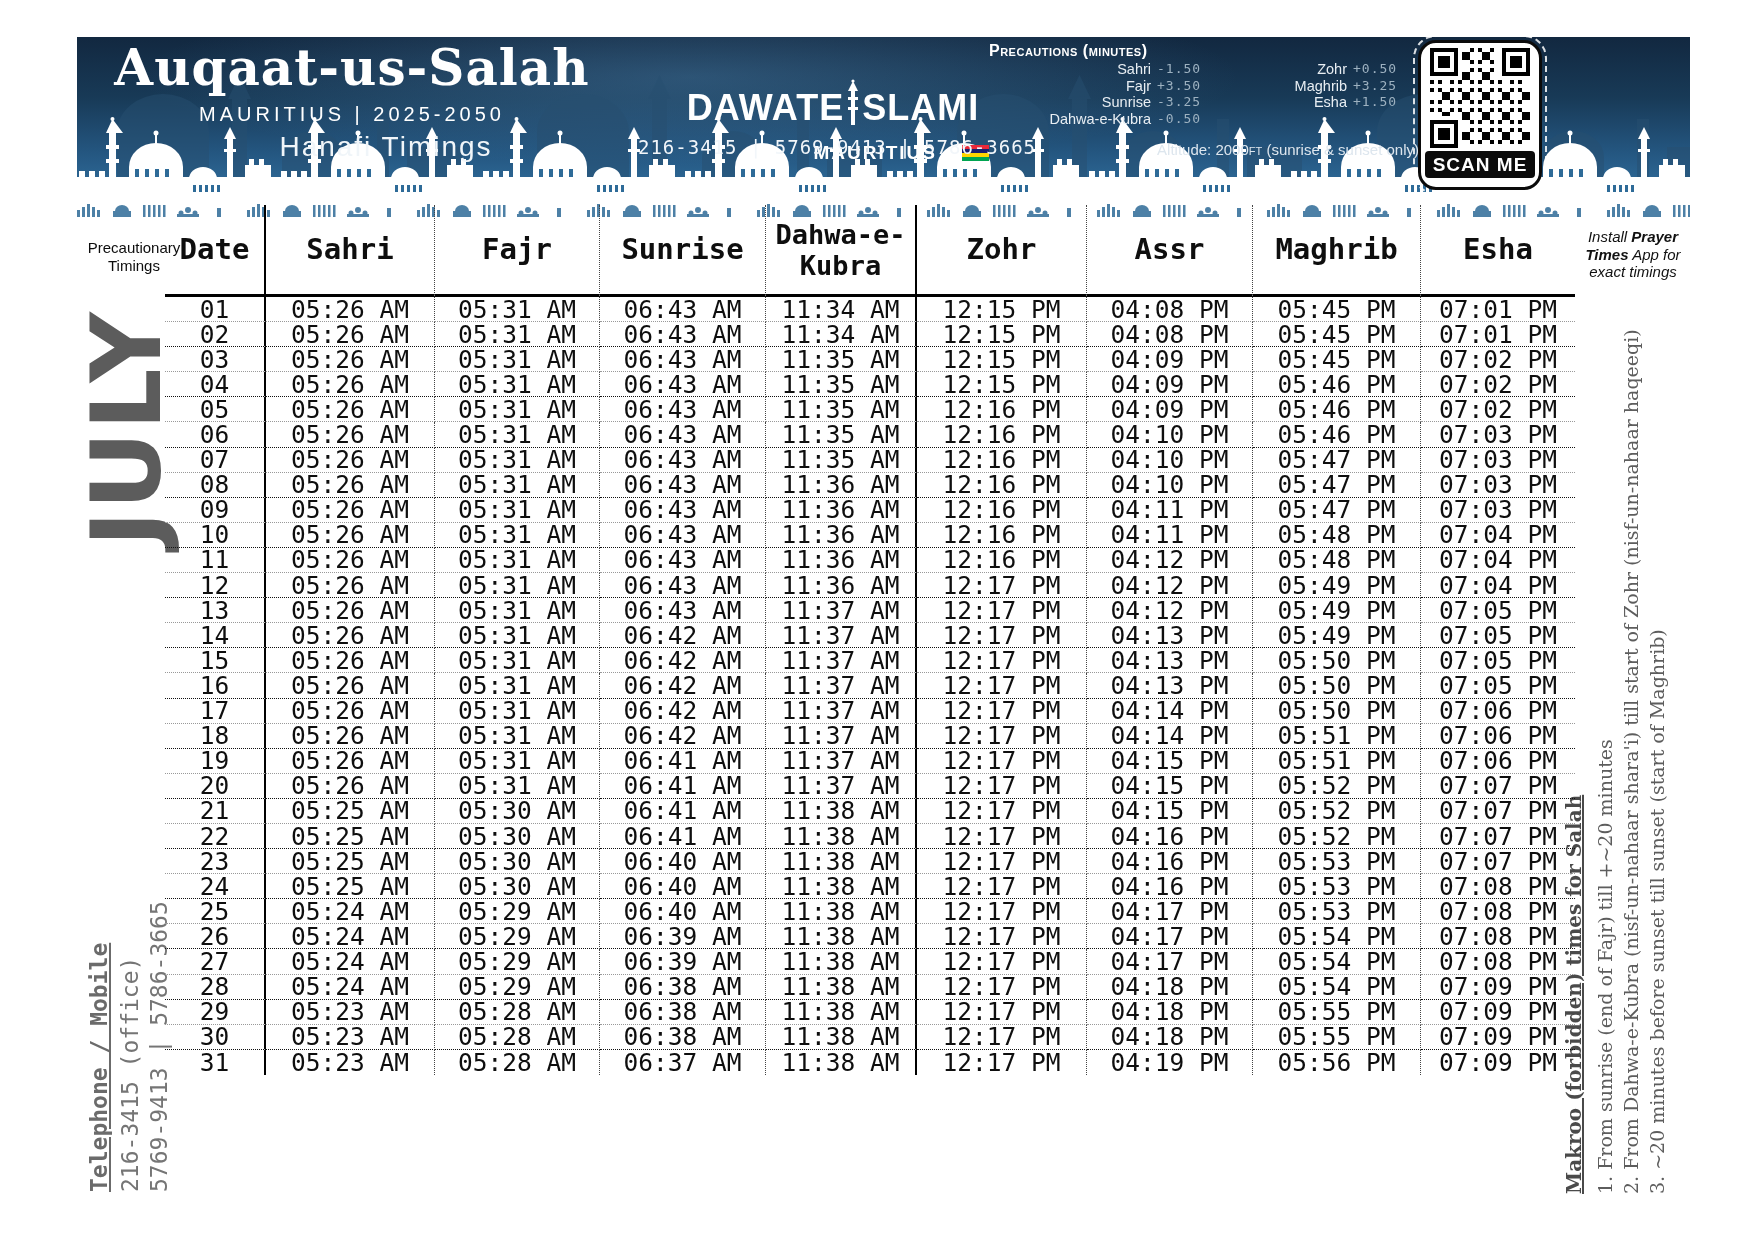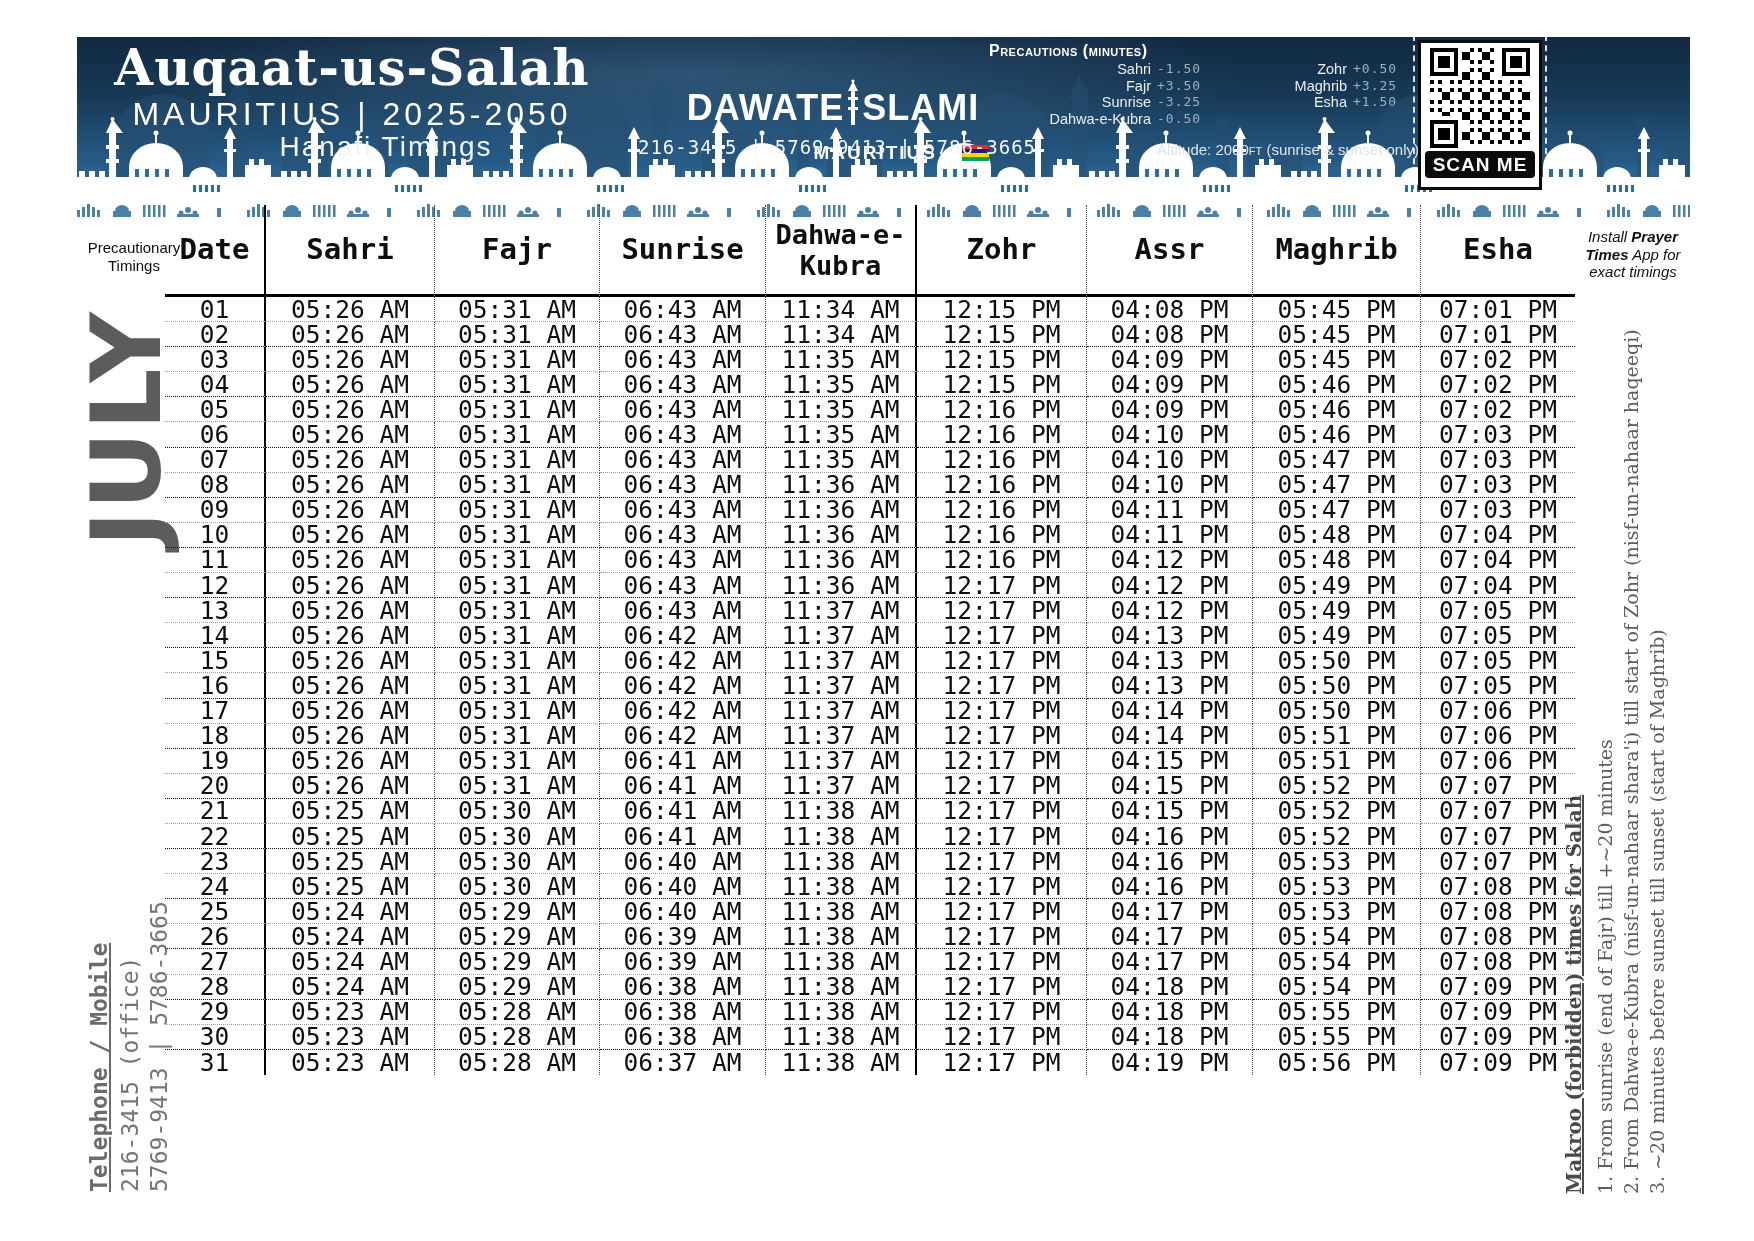--- a/index.html
+++ b/index.html
@@ -9,21 +9,21 @@
   
   .band{position:absolute;left:77px;top:37px;width:1613px;height:160px;overflow:hidden;
         background:radial-gradient(ellipse 55% 90% at 38% 25%, rgba(98,158,206,.30), rgba(0,0,0,0) 62%),
                    linear-gradient(180deg,#122840 0%,#183a57 38%,#245680 72%,#316f9e 100%);}
   .skyline-back{position:absolute;left:0;bottom:0;opacity:.5;}
   .skyline-front{position:absolute;left:0;bottom:0;}
   .fringe{position:absolute;left:77px;top:197px;}
 
   .title-block{position:absolute;left:15px;top:2px;width:520px;text-align:center;color:#fff;}
   .main-title{font-family:"DejaVu Serif",serif;font-weight:bold;font-size:50px;line-height:57px;letter-spacing:1px;}
-  .region-line{font-size:32px;line-height:37px;letter-spacing:4px;font-weight:500;text-align:center;}
+  .region-line{font-size:20px;line-height:37px;letter-spacing:4px;font-weight:500;text-align:center;}
   .subtitle{font-size:28px;line-height:27px;letter-spacing:2px;position:relative;left:34px;color:#f0f5f9;text-align:center;}
 
   .logo-block{position:absolute;left:586px;top:42px;width:340px;color:#fff;}
   .logo-row{display:flex;align-items:flex-end;justify-content:center;font-weight:bold;
             font-size:36px;line-height:34px;letter-spacing:1px;text-align:center;}
   .logo-row .minaret{margin:0 2px;}
   .logo-sub{display:flex;justify-content:flex-end;align-items:center;gap:25px;
             font-weight:bold;font-size:19px;letter-spacing:2px;line-height:19px;padding-right:14px;margin-top:18px;}
   .flag{display:inline-block;width:27px;height:16px;
         background:linear-gradient(180deg,#EA2839 0 25%,#1A206D 25% 50%,#FFD500 50% 75%,#00A551 75% 100%);}
@@ -32,21 +32,21 @@
 
   .precautions{position:absolute;left:908px;top:5px;width:436px;color:#c9d6e0;}
   .prec-title{font-weight:bold;color:#fff;font-size:16px;letter-spacing:.5px;font-variant:small-caps;margin-left:4px;}
   .prec-grid{display:grid;grid-template-columns:172px 66px 130px 66px;line-height:16.5px;font-size:14.5px;margin-top:1px;}
   .prec-label{text-align:right;color:#e8eef3;padding-right:6px;}
   .prec-value{font-family:"DejaVu Sans Mono",monospace;color:#9db1c0;letter-spacing:1px;font-size:13px;}
   .altitude{margin-top:14px;text-align:right;color:#dde6ee;font-size:15px;padding-right:2px;}
   .altitude .ft{font-size:11px;}
 
   .qr{position:absolute;left:1418px;top:40px;width:124px;height:150px;background:#fff;
-      border:3px solid #0b0b0b;border-radius:0;box-sizing:border-box;
+      border:3px solid #0b0b0b;border-radius:18px;box-sizing:border-box;
       outline:2px dashed rgba(255,255,255,.85);outline-offset:3px;
       display:flex;flex-direction:column;}
   .qr svg{margin:5px auto 1px;display:block;}
   .qr-label{background:#0b0b0b;color:#fff;font-weight:bold;font-size:19px;letter-spacing:1px;
             text-align:center;line-height:27px;height:27px;border-radius:4px;margin:2px 4px 4px;}
 
   
   .tbl{position:absolute;left:165px;top:205px;display:grid;
        grid-template-columns:101px 169px 165px 166px 151px 170px 166px 168px 154px;
        grid-template-rows:92px;grid-auto-rows:25.1px;

